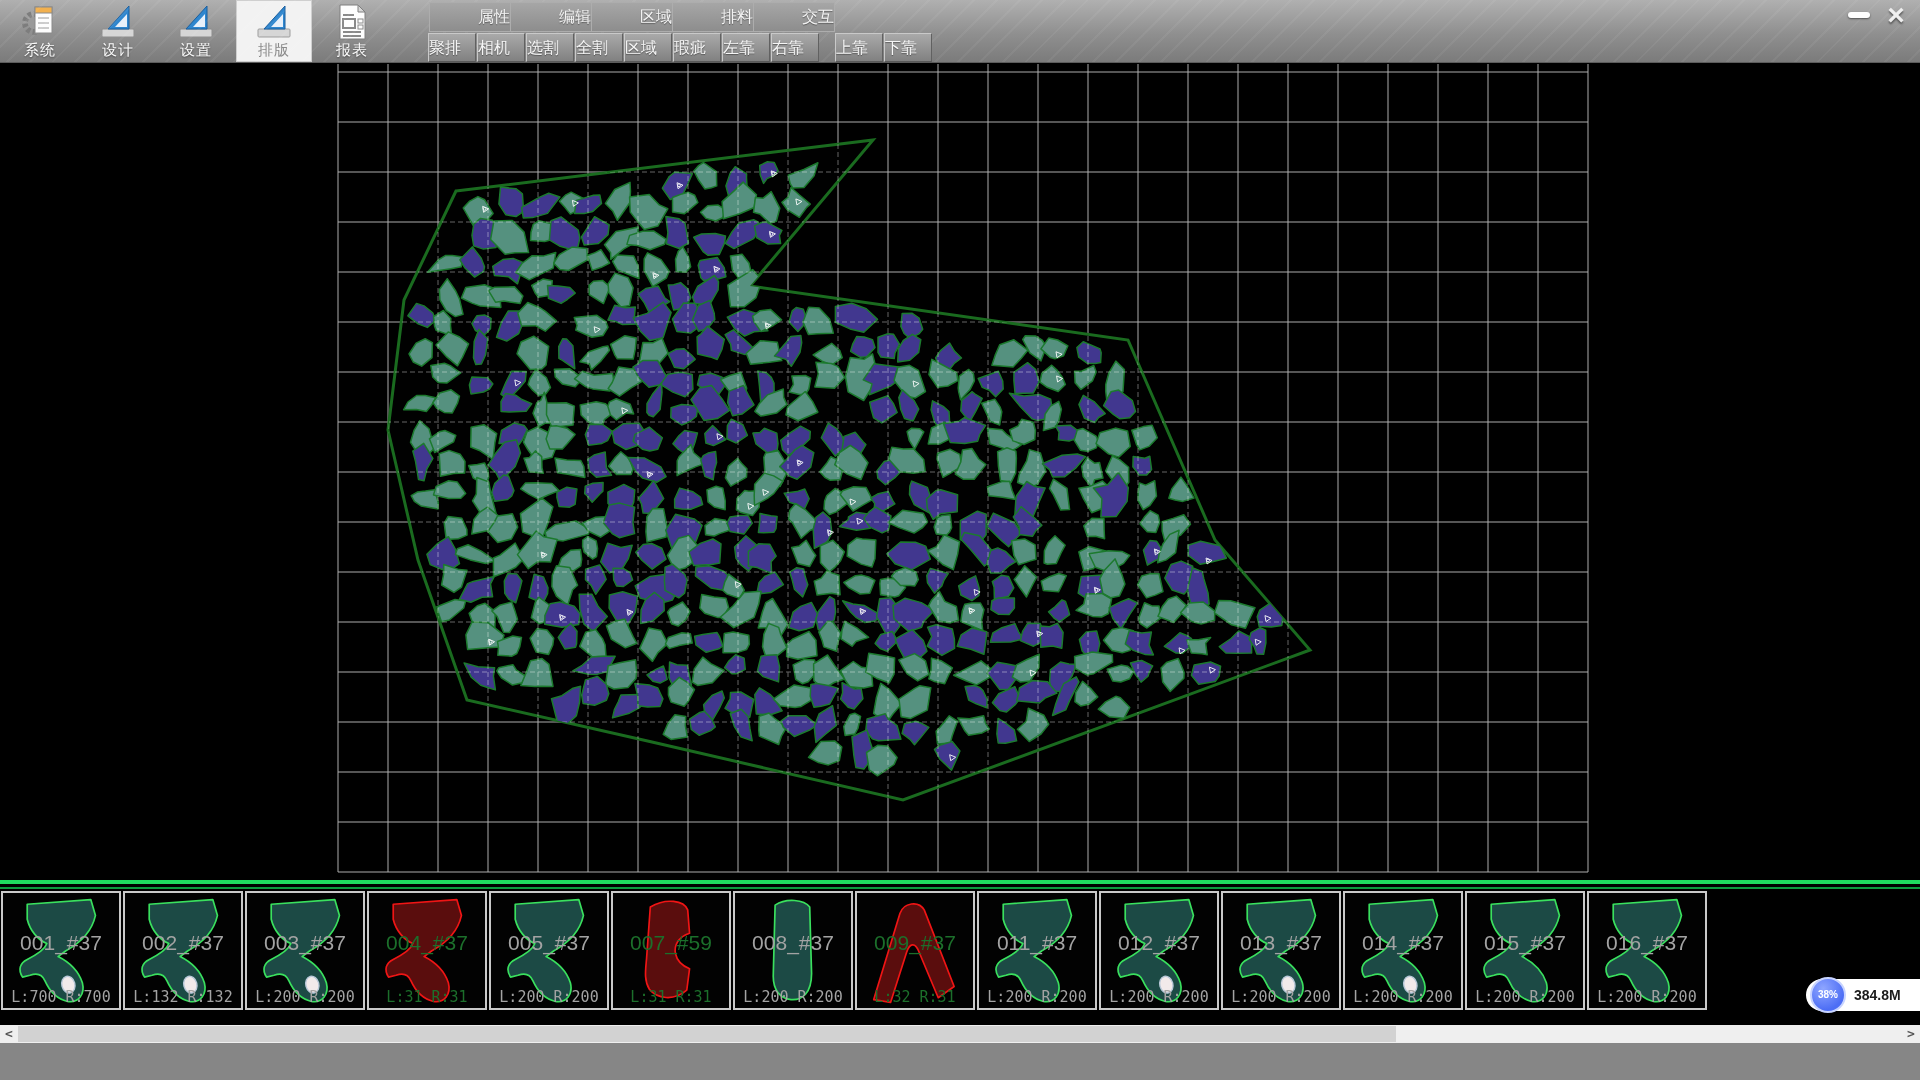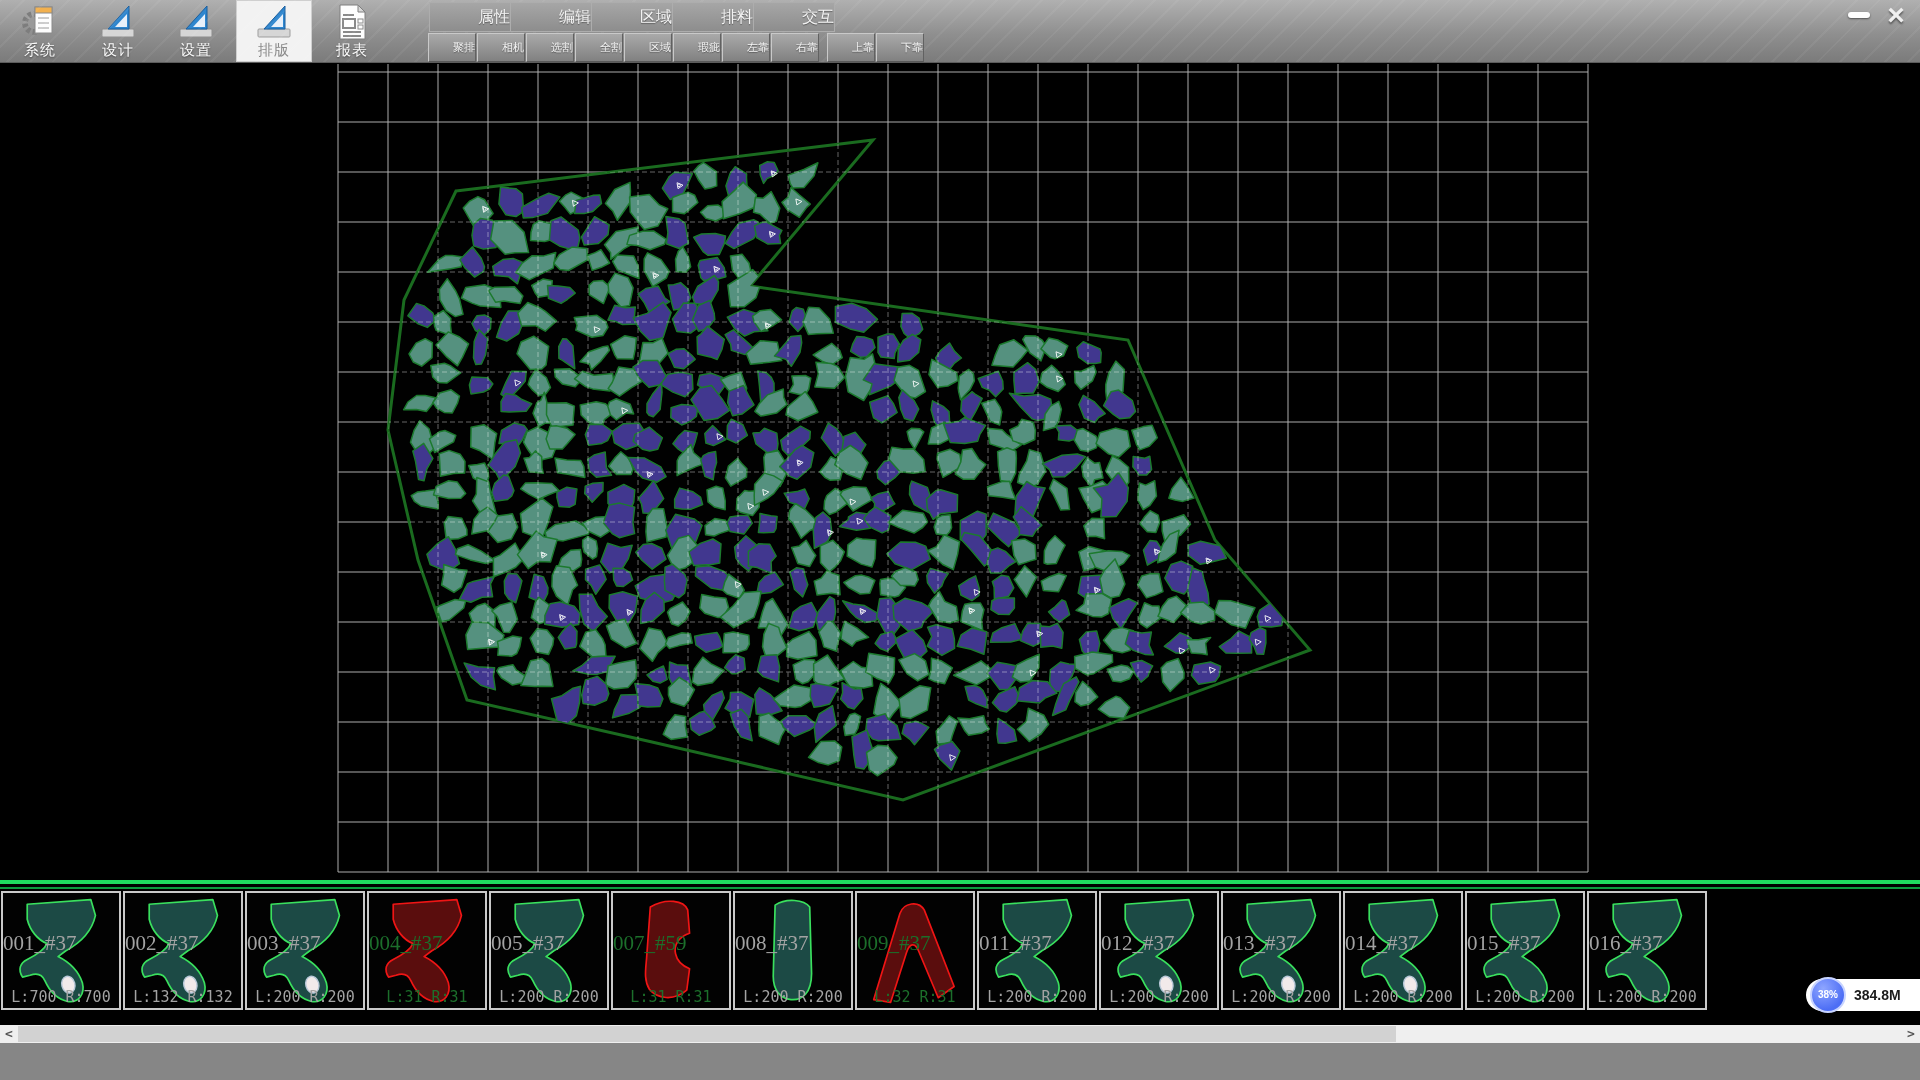--- a/index.html
+++ b/index.html
@@ -16,45 +16,45 @@
   .navbtn.sel{background:#f2f2f2;box-shadow:inset 0 0 0 1px #cfcfcf;}
   .navbtn .ic{display:block;margin:3px auto 0;width:36px;height:38px;}
   .navbtn .lb{display:block;font-size:15px;color:#fbfbfb;text-shadow:0 1px 2px rgba(0,0,0,.45);letter-spacing:1px;}
   .navbtn.sel .lb{color:#8a8a8a;text-shadow:none;}
 
   .tabrow{position:absolute;left:430px;top:2px;height:28px;display:flex;z-index:6;}
   .tab{width:80px;height:28px;line-height:28px;text-align:right;color:#f4f4f4;font-size:16px;
        border:1px solid #adadad;margin-left:-1px;background:linear-gradient(180deg,#a6a6a6,#8d8d8d);
        text-shadow:0 1px 1px rgba(0,0,0,.4);}
   .toolrow{position:absolute;left:428px;top:33px;height:27px;display:flex;z-index:6;}
-  .tool{width:46px;height:27px;line-height:27px;text-align:right;color:#f6f6f6;font-size:11px;
+  .tool{width:46px;height:27px;line-height:27px;text-align:left;color:#f6f6f6;font-size:16px;
         background:linear-gradient(180deg,#a9a9a9,#818181);
         border:1px solid;border-color:#c9c9c9 #616161 #5a5a5a #c9c9c9;margin-right:1px;
         text-shadow:0 1px 1px rgba(0,0,0,.4);}
-  .tool.gap{margin-left:7px;}
+  .tool.gap{margin-left:15px;}
   .winbtn{position:absolute;top:0;color:#f4f4f4;text-align:center;z-index:7;cursor:default;}
   #btn-min{right:44px;width:34px;height:26px;}
   #btn-min .bar{margin:12px auto 0;width:22px;height:6px;border-radius:3px;background:#fdfdfd;box-shadow:0 1px 2px rgba(0,0,0,.5);}
   #btn-close{right:6px;width:36px;height:32px;font-size:30px;line-height:30px;font-weight:bold;
              color:#efefef;text-shadow:0 2px 2px rgba(0,0,0,.45);}
 
   
   #canvas-wrap{position:absolute;left:0;top:62px;width:1920px;height:818px;background:#000;}
   #cv{position:absolute;left:0;top:0;}
 
   
   #strip{position:absolute;left:0;top:880px;width:1920px;height:132px;background:#000;}
   #strip .gline1{height:4px;background:#1fdb5f;}
   #strip .gline2{height:3px;background:#000;}
   #strip .gline3{height:2px;background:#0d9a3f;}
   #cells{display:flex;height:121px;margin-top:1px;}
   .cell{position:relative;flex:0 0 116px;height:115px;margin:1px 1px 0 1px;border:2px solid #c9c9c9;background:#020202;overflow:hidden;}
   .cell svg{position:absolute;left:6px;top:0px;}
-  .cell .pid{position:absolute;left:0;right:0;top:38px;
-             font-family:Liberation Serif, serif;font-size:21px;letter-spacing:0px;}
+  .cell .pid{position:absolute;left:0;right:0;top:38px;text-align:center;
+             font-family:Liberation Sans, sans-serif;font-size:21px;letter-spacing:0px;}
   .cell .pinfo{position:absolute;left:0;right:0;bottom:2px;text-align:center;
              font-family:"DejaVu Sans Mono","Liberation Mono",monospace;font-size:15px;}
   .cell.teal .pid,.cell.teal .pinfo{color:#a3a3a3;}
   .cell.red .pid,.cell.red .pinfo{color:#1c6f2b;}
 
   
   #gapband{position:absolute;left:0;top:1012px;width:1920px;height:13px;background:#000;}
   #hscroll{position:absolute;left:0;top:1025px;width:1920px;height:18px;background:#efefef;}
   .scr-btn{position:absolute;top:0;width:18px;height:18px;line-height:18px;text-align:center;
            color:#555;font-family:"DejaVu Sans Mono",monospace;font-size:13px;font-weight:bold;background:#efefef;}

